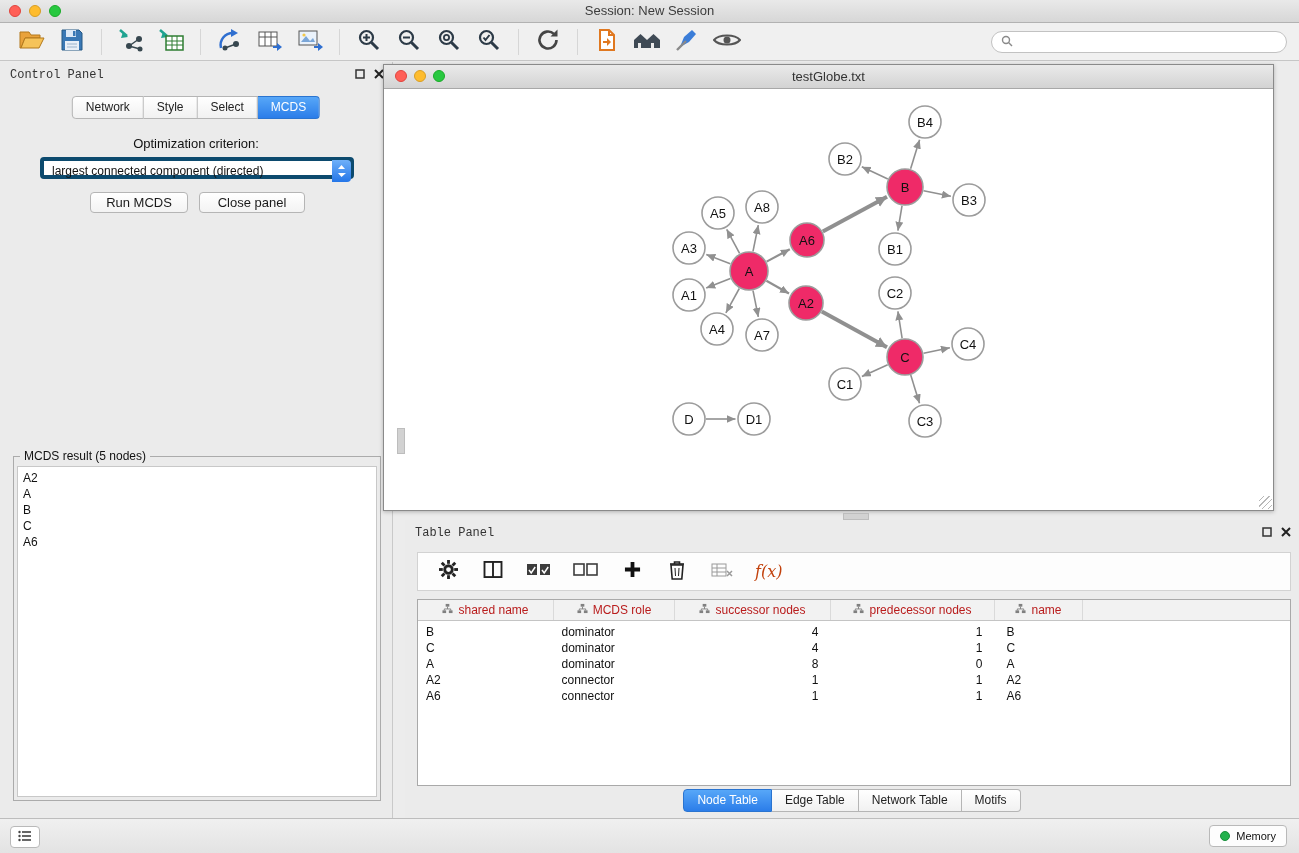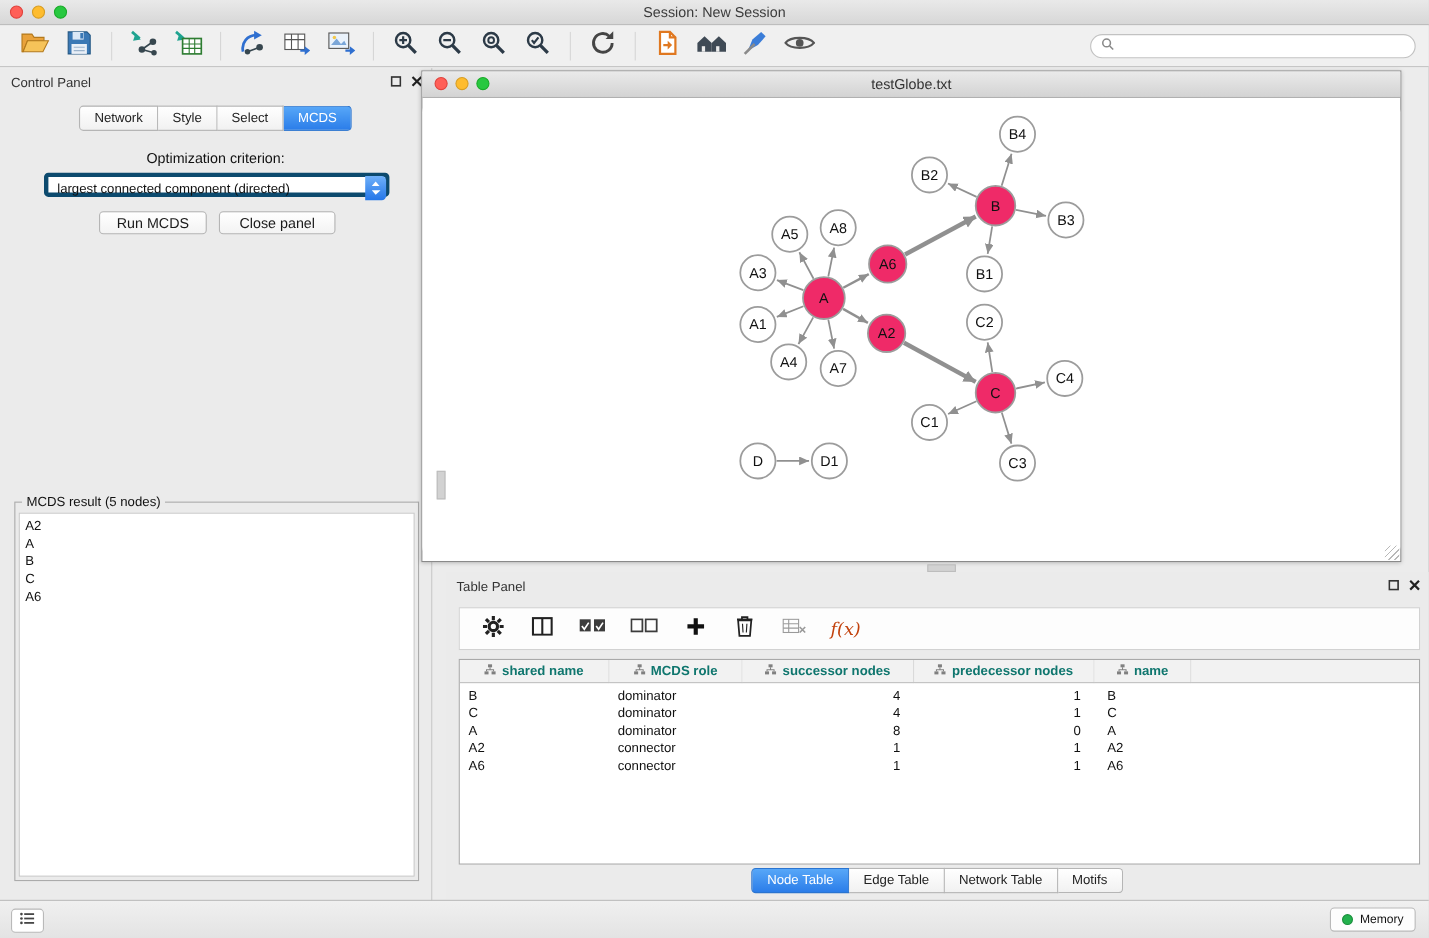--- a/index.html
+++ b/index.html
@@ -17,21 +17,21 @@
 
   
   .toolbar{position:absolute;left:0;top:23px;right:0;height:38px;background:#f0f0f0;border-bottom:1px solid #c6c6c6;display:flex;align-items:center;padding:0 12px;box-sizing:border-box;}
   .tbtn{height:32px;min-width:40px;display:flex;align-items:center;justify-content:center;cursor:default;}
   .tsep{width:1px;height:26px;background:#d6d6d6;margin:0 9px;}
   .search{margin-left:auto;width:296px;height:22px;border:1px solid #c2c2c2;border-radius:12px;background:#fff;display:flex;align-items:center;padding:0 9px;box-sizing:border-box;}
   .search input{border:none;outline:none;flex:1;font-size:12px;background:transparent;margin-left:6px;font-family:"Liberation Sans",sans-serif;}
 
   
   .control-panel{position:absolute;left:0;top:62px;width:392px;bottom:34px;background:#ebebeb;border-right:1px solid #c9c9c9;}
-  .panel-header{position:relative;height:26px;}
+  .panel-header{position:relative;height:26px;font-family:Liberation Mono, monospace;}
   .panel-title{position:absolute;left:10px;top:6px;font-size:12px;color:#333;}
   .ph-icons{position:absolute;right:8px;top:7px;display:flex;gap:9px;}
   .ph-icons span{display:inline-flex;}
 
   .cp-tabs{position:absolute;top:34px;left:50%;transform:translateX(-50%);display:flex;}
   .seg{height:21px;line-height:21px;font-size:12px;padding:0 13px;background:linear-gradient(#ffffff,#f1f1f1);border:1px solid #b5b5b5;border-left:none;color:#222;white-space:nowrap;}
   .seg:first-child{border-left:1px solid #b5b5b5;border-radius:4px 0 0 4px;}
   .seg:last-child{border-radius:0 4px 4px 0;}
   .seg.selected{background:linear-gradient(#57a7f8,#2b7de9);border-color:#2a74d0;color:#fff;}
 
@@ -57,21 +57,21 @@
   .vgrip{position:absolute;left:397px;top:428px;width:6px;height:24px;background:#d2d2d2;border:1px solid #bdbdbd;}
   .hgrip{position:absolute;left:843px;top:513px;width:24px;height:5px;background:#d2d2d2;border:1px solid #bdbdbd;}
 
   
   .table-panel{position:absolute;left:405px;top:520px;right:0;bottom:34px;background:#ebebeb;}
   .tp-toolbar{position:absolute;left:12px;right:8px;top:32px;height:39px;background:#fdfdfd;border:1px solid #d2d2d2;display:flex;align-items:center;gap:21px;padding-left:18px;box-sizing:border-box;}
   .tp-toolbar .tbtn{min-width:24px;}
   .fx{font-family:"DejaVu Serif",serif;font-style:italic;font-size:16px;color:#c2410c;}
   .tablewrap{position:absolute;left:12px;right:8px;top:79px;height:187px;background:#fff;border:1px solid #a9a9a9;overflow:hidden;box-sizing:border-box;}
   table.ntable{border-collapse:collapse;table-layout:fixed;width:100%;}
-  .ntable th{height:20px;background:#f2f2f2;border-right:1px solid #dadada;border-bottom:1px solid #c4c4c4;font-weight:bold;font-size:12px;color:#0f766e;padding:0;white-space:nowrap;overflow:hidden;}
+  .ntable th{height:20px;background:#f2f2f2;border-right:1px solid #dadada;border-bottom:1px solid #c4c4c4;font-weight:normal;font-size:12px;color:#b91c1c;padding:0;white-space:nowrap;overflow:hidden;}
   .ntable th:last-child{border-right:none;}
   .hwrap{display:inline-flex;align-items:center;gap:5px;}
   .ntable td{height:16px;font-size:12px;color:#111;padding:0;white-space:nowrap;overflow:hidden;}
   td.al{padding-left:8px;text-align:left;}
   td.al2{padding-left:12px;text-align:left;}
   td.ar{padding-right:12px;text-align:right;}
   .ntable tbody tr:first-child td{padding-top:3px;}
   .tp-tabs{position:absolute;left:0;right:0;top:269px;display:flex;justify-content:center;}
 
   

